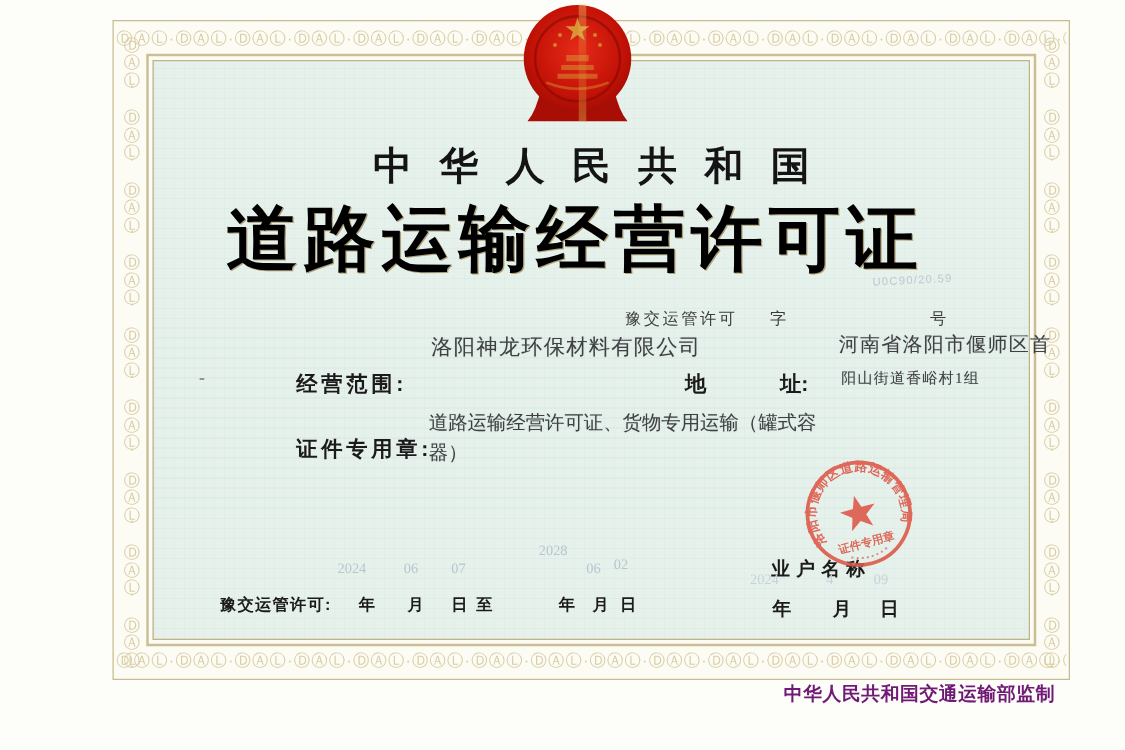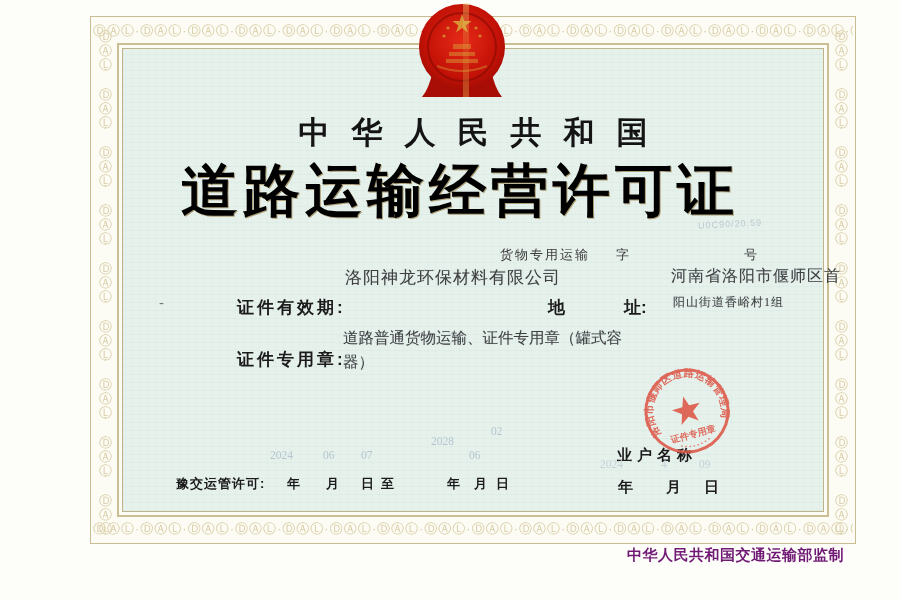--- a/index.html
+++ b/index.html
@@ -67,21 +67,21 @@
     color:#404040;white-space:nowrap;
     text-shadow:0 0 1px rgba(158,180,192,.55);
   }
   .val-owner{left:345px;top:266px;font-size:17px;letter-spacing:1px;}
   .val-addr1{left:671px;top:266px;font-size:16px;letter-spacing:1px;}
   .val-addr2{left:673px;top:294px;font-size:12px;letter-spacing:1px;}
   .val-scope1{left:343px;top:328px;font-size:15.5px;}
   .val-scope2{left:343px;top:352px;font-size:15.5px;}
   .stamp-date{position:absolute;font-size:11.5px;color:#b5c6cf;font-family:"Liberation Serif",serif;white-space:nowrap;}
   .vd-y1{left:270px;top:449px;} .vd-m1{left:323px;top:449px;} .vd-d1{left:361px;top:449px;}
-  .vd-y2{left:431px;top:435px;} .vd-m2{left:469px;top:449px;} .vd-d2{left:491px;top:425px;}
+  .vd-y2{left:431px;top:435px;} .vd-m2{left:469px;top:449px;} .vd-d2{left:491px;top:446px;}
   .id-y{left:600px;top:458px;color:#c5d2d8;} .id-m{left:661px;top:458px;color:#c5d2d8;} .id-d{left:699px;top:458px;color:#c5d2d8;}
   
   .ymd{position:absolute;font-size:13px;font-weight:bold;color:#1b1b1b;}
   .v-n1{left:287px;top:475px;} .v-y1{left:326px;top:475px;} .v-r1{left:361px;top:475px;}
   .v-zhi{left:381px;top:475px;}
   .v-n2{left:447px;top:475px;} .v-y2{left:474px;top:475px;} .v-r2{left:496px;top:475px;}
   .i-n{left:618px;top:478px;font-size:15px;} .i-y{left:666px;top:478px;font-size:15px;} .i-r{left:704px;top:478px;font-size:15px;}
   
   .seal{position:absolute;left:641px;top:365px;width:92px;height:92px;
         transform:rotate(-15deg);opacity:.88;z-index:6;}
@@ -129,35 +129,35 @@
     <rect x="32" y="50" width="26" height="4" fill="#d8a93c" opacity=".45"></rect>
     <rect x="29" y="57" width="32" height="4" fill="#d8a93c" opacity=".45"></rect>
     <path d="M20,64 Q45,74 70,64" stroke="#d8a93c" stroke-width="2" fill="none" opacity=".4"></path>
     <rect x="46" y="1" width="6" height="94" fill="url(#gsheen)" opacity=".5"></rect>
   </svg>
 </div>
 
 <div class="country-title">中华人民共和国</div>
 <div class="main-title">道路运输经营许可证</div>
 
-<span class="lic lic-prefix">货物专用运输</span>
+<span class="lic lic-prefix">豫交运管许可</span>
 <span class="lic lic-zi">字</span>
 <span class="lic lic-hao">号</span>
 <span class="serial-mark">U0C90/20.59</span>
 
 <span class="dash-mark">-</span>
-<span class="lbl lbl-owner">证件有效期:</span>
+<span class="lbl lbl-owner">经营范围:</span>
 <span class="val val-owner">洛阳神龙环保材料有限公司</span>
 <span class="lbl lbl-addr1">地</span>
 <span class="lbl lbl-addr2">址:</span>
 <span class="val val-addr1">河南省洛阳市偃师区首</span>
 <span class="val val-addr2">阳山街道香峪村1组</span>
 
 <span class="lbl lbl-scope">证件专用章:</span>
-<span class="val val-scope1">道路普通货物运输、证件专用章（罐式容</span>
+<span class="val val-scope1">道路运输经营许可证、货物专用运输（罐式容</span>
 <span class="val val-scope2">器）</span>
 
 <div class="seal">
   <svg width="92" height="92" viewBox="-46 -46 92 92">
     <circle cx="0" cy="0" r="41" fill="none" stroke="#dd5747" stroke-width="3"></circle>
     <path id="sealArc" d="M -28.1 20.1 A 34.5 34.5 0 1 1 28.1 20.1" fill="none"></path>
     <text font-size="10.3" fill="#dd5747" font-weight="bold" letter-spacing="0.5">
       <textPath href="#sealArc" startOffset="50%" text-anchor="middle">洛阳市偃师区道路运输管理局</textPath>
     </text>
     <path d="M 0,-15 L 3.5,-4.9 L 14.3,-4.6 L 5.7,1.9 L 8.8,12.1 L 0,6 L -8.8,12.1 L -5.7,1.9 L -14.3,-4.6 L -3.5,-4.9 Z" fill="#dd5747"></path>

